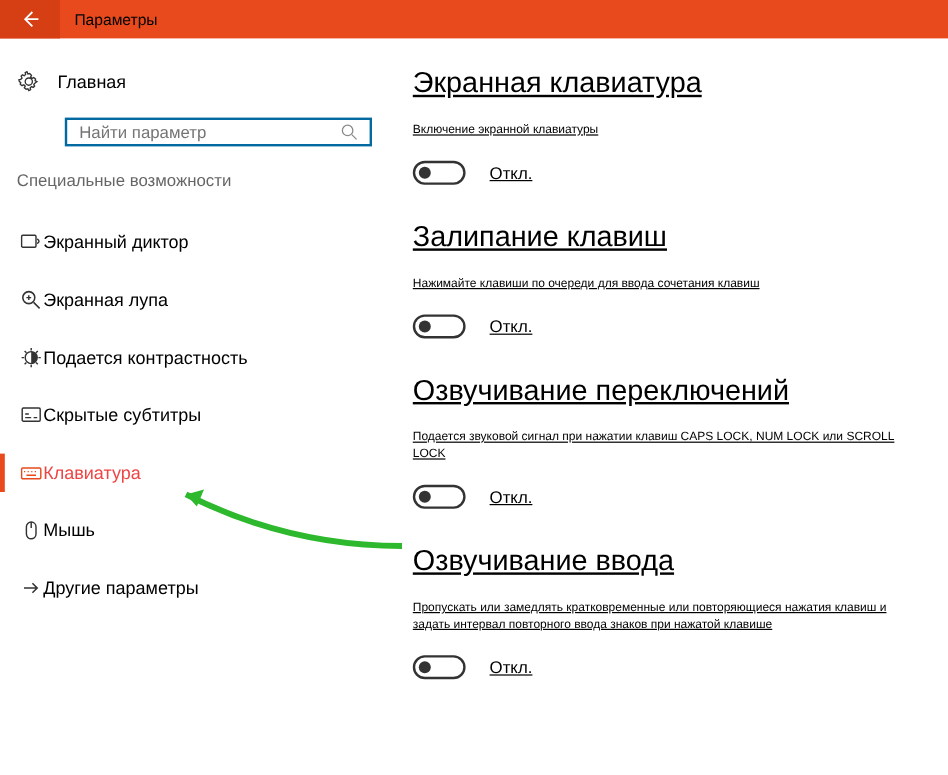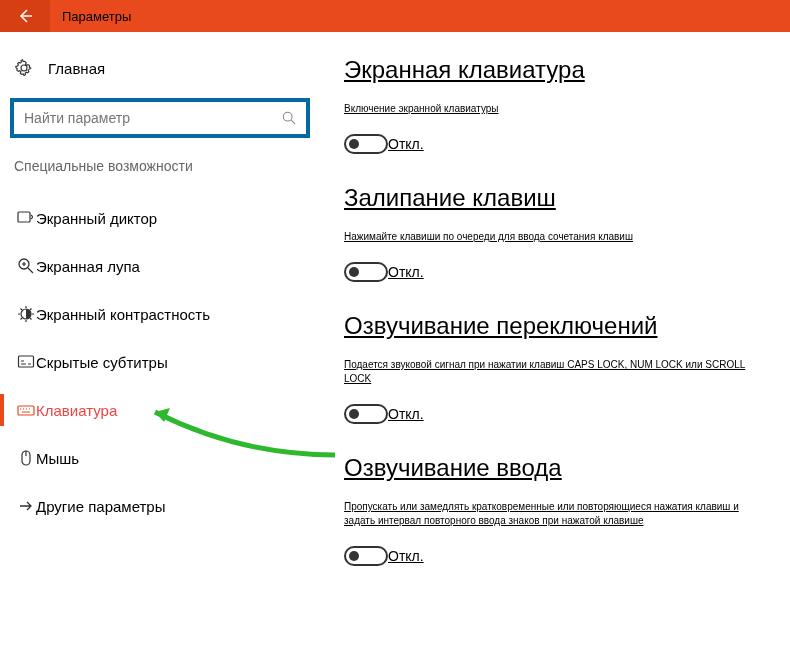--- a/index.html
+++ b/index.html
@@ -40,26 +40,27 @@
 }
 .home-row {
   display: flex;
   align-items: center;
   padding: 8px 4px;
   gap: 14px;
   margin-bottom: 12px;
 }
 .home-row span { font-size: 15px; }
 .search-box {
-  border: 4px solid #0369a1;
-  height: 40px;
+  border: 2px solid #0369a1;
+  height: 24px;
   display: flex;
   align-items: center;
   padding: 0 10px;
   margin-bottom: 20px;
+  margin-left: 44px;
 }
 .search-box input {
   border: none;
   outline: none;
   flex: 1;
   font-size: 14px;
   color: #666;
   background: transparent;
 }
 .section-label {
@@ -108,21 +109,21 @@
   margin-bottom: 18px;
 }
 .setting-desc {
   font-size: 10px;
   line-height: 1.4;
   margin-bottom: 10px;
 }
 .toggle-row {
   display: flex;
   align-items: center;
-  gap: 0;
+  gap: 20px;
   margin-top: 18px;
 }
 .toggle {
   width: 44px;
   height: 20px;
   border: 2px solid #333;
   border-radius: 10px;
   position: relative;
   background: #fff;
 }
@@ -202,21 +203,21 @@
     </div>
 
     <div class="nav-item">
       <span class="nav-icon">
         <svg width="18" height="18" viewBox="0 0 18 18">
             <circle cx="9" cy="9" r="5" fill="none" stroke="#333" stroke-width="1.2"></circle>
             <path d="M9 4 A5 5 0 0 1 9 14 Z" fill="#333"></path>
             <path d="M9 1 V3 M9 15 V17 M1 9 H3 M15 9 H17 M3.5 3.5 L5 5 M13 13 L14.5 14.5 M3.5 14.5 L5 13 M13 5 L14.5 3.5" stroke="#333" stroke-width="1.2"></path>
           </svg>
       </span>
-      <span>Экранный контрастность</span>
+      <span>Подается контрастность</span>
     </div>
 
     <div class="nav-item">
       <span class="nav-icon">
         <svg width="18" height="18" viewBox="0 0 18 18">
             <rect x="1.5" y="3" width="15" height="11" rx="1" fill="none" stroke="#333" stroke-width="1.2"></rect>
             <path d="M4 11 H9 M11 11 H14 M4 8 H7" stroke="#333" stroke-width="1.2"></path>
           </svg>
       </span>
       <span>Скрытые субтитры</span>

